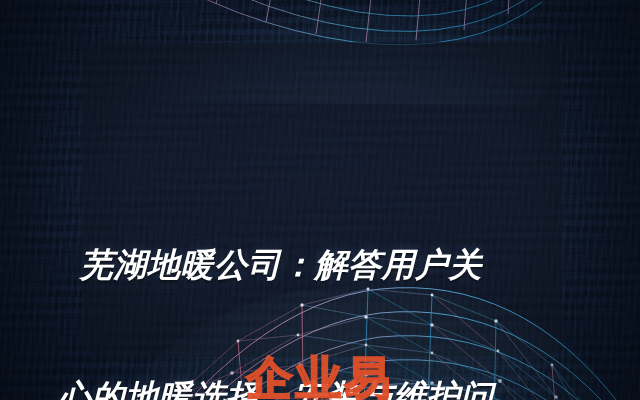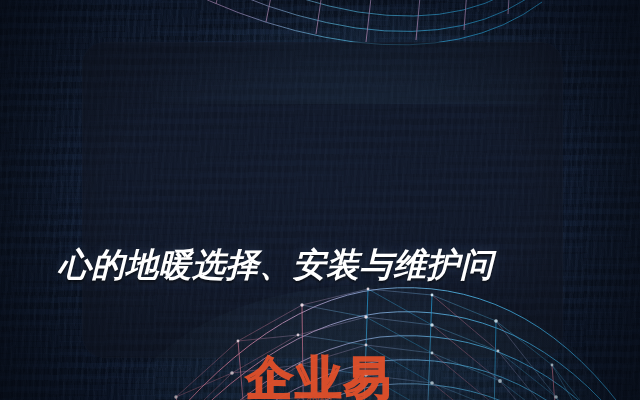--- a/index.html
+++ b/index.html
@@ -329,20 +329,21 @@
         <circle cx="428" cy="246" r="1.5"></circle>
           <circle cx="490" cy="262" r="1.5"></circle>
         <circle cx="544" cy="318" r="1.4"></circle>
       </g>
     </svg>
   </div>
 
   <div class="bg-vignette"></div>
 
   <div id="headline">
+    <span class="ln i1">芜湖地暖公司：解答用户关</span>
     <span class="ln i2">心的地暖选择、安装与维护问</span>
     
   </div>
 
   <div id="watermark">
     <span>企业易</span>
     <span class="wm-sub">qiyeyi</span>
   </div>
 
 </div>

